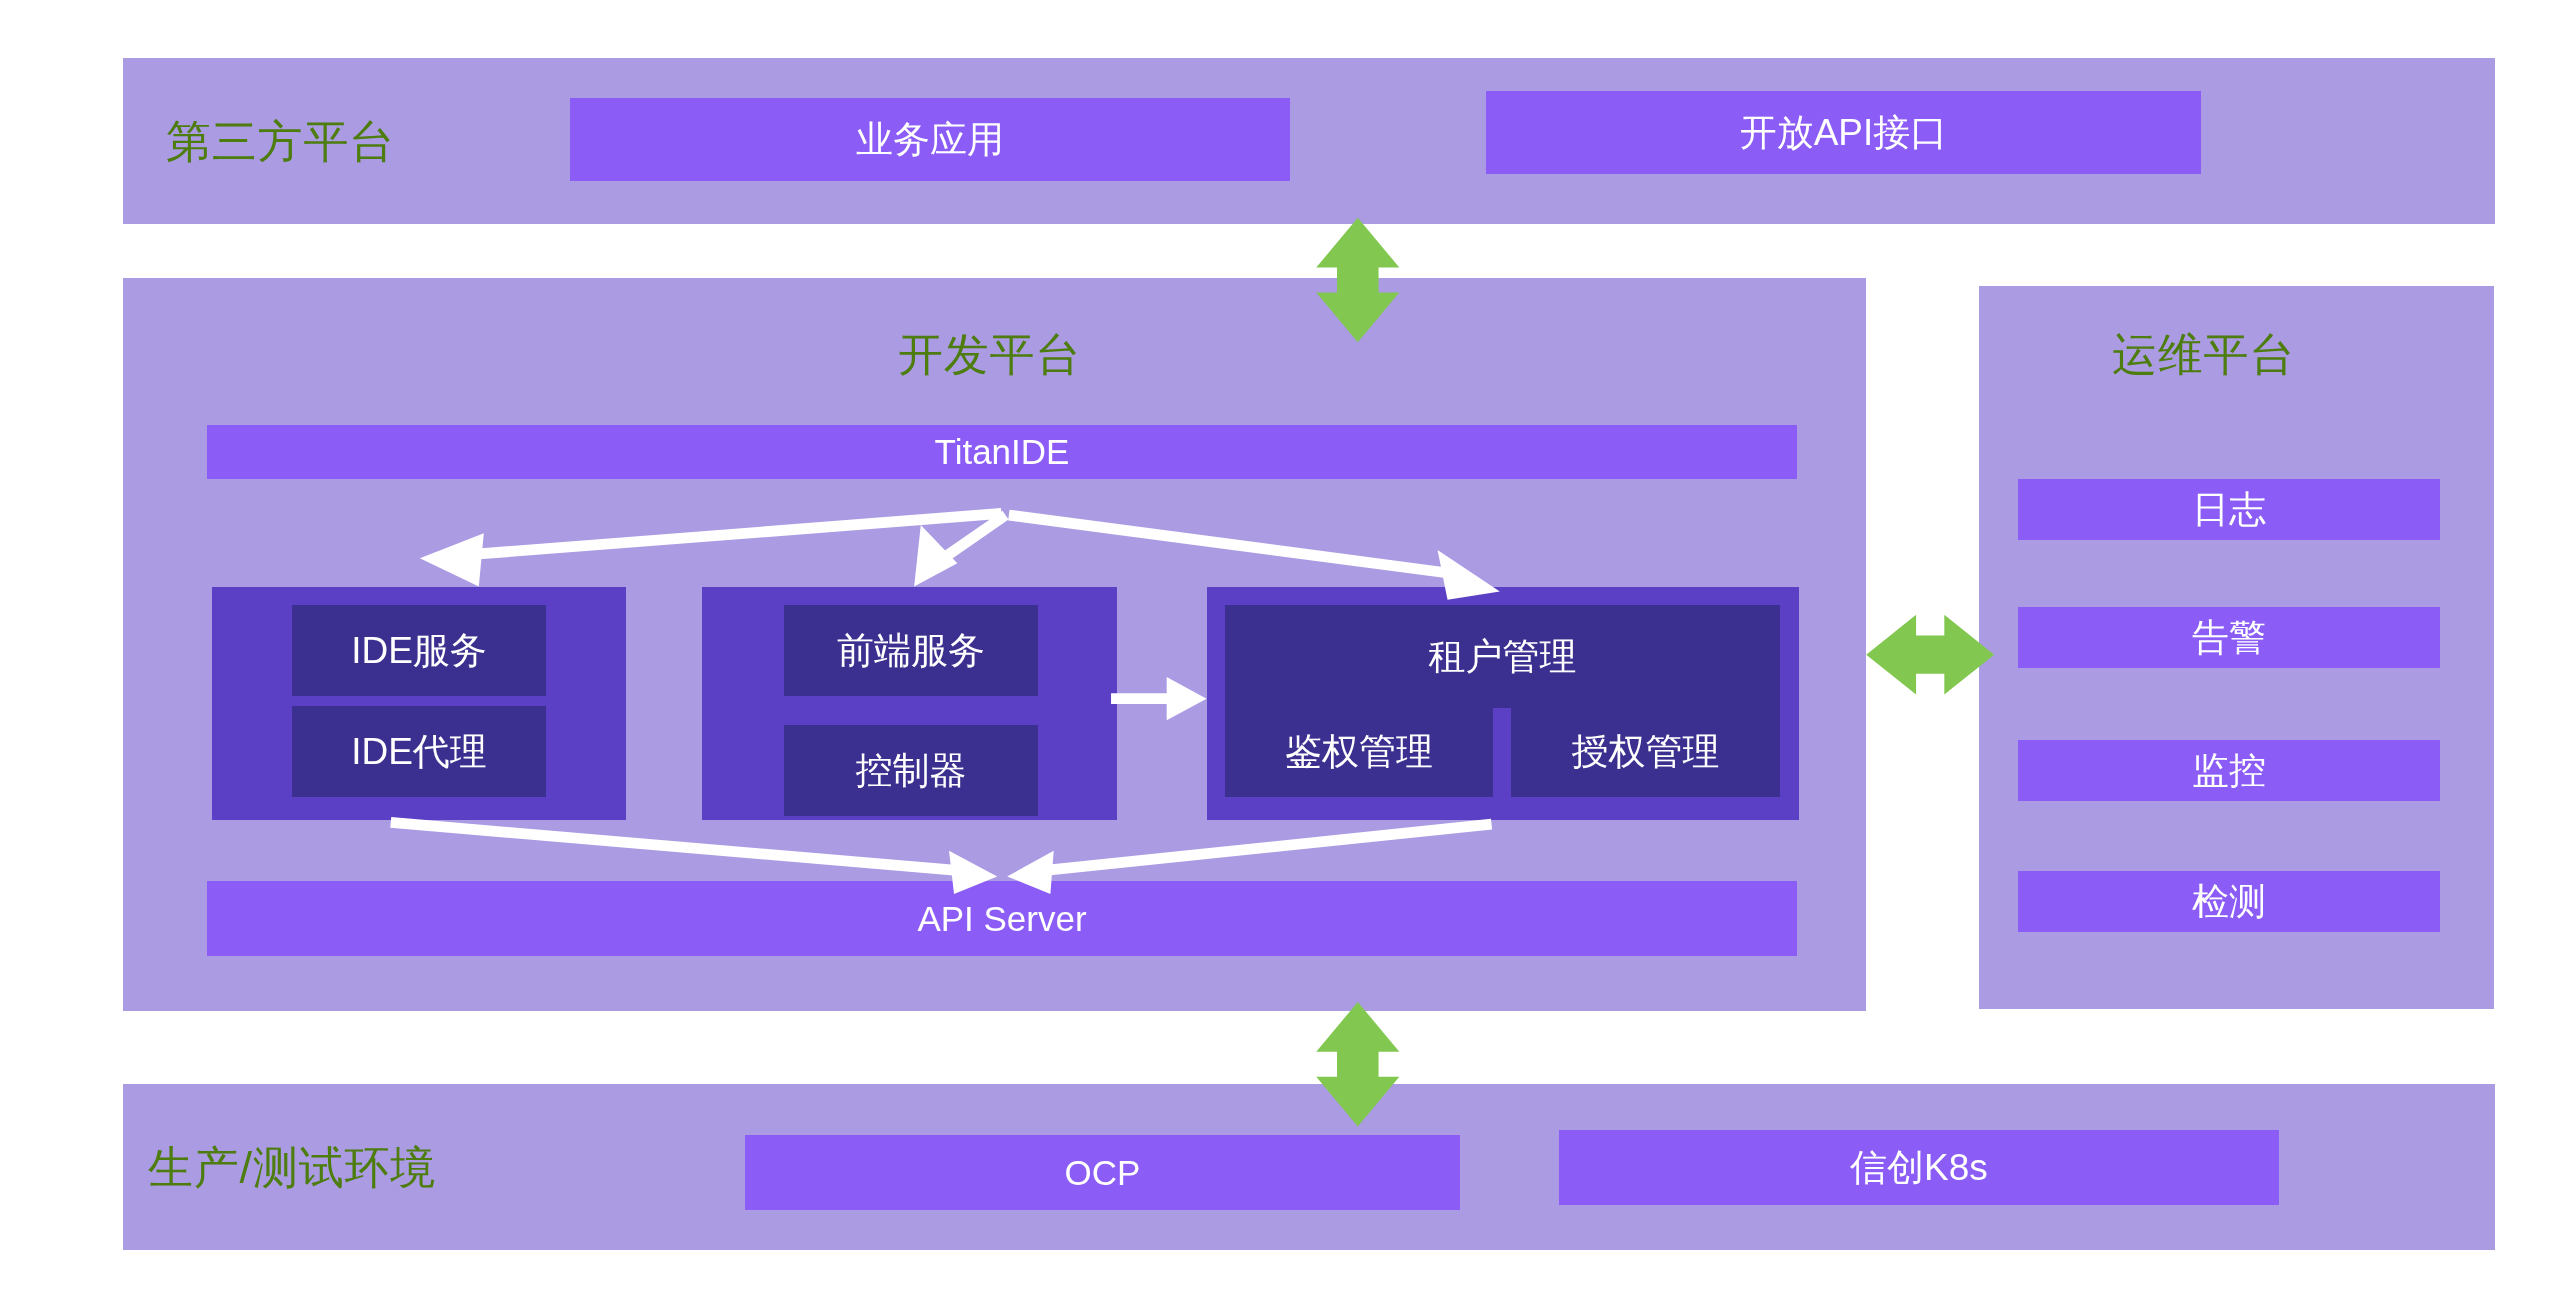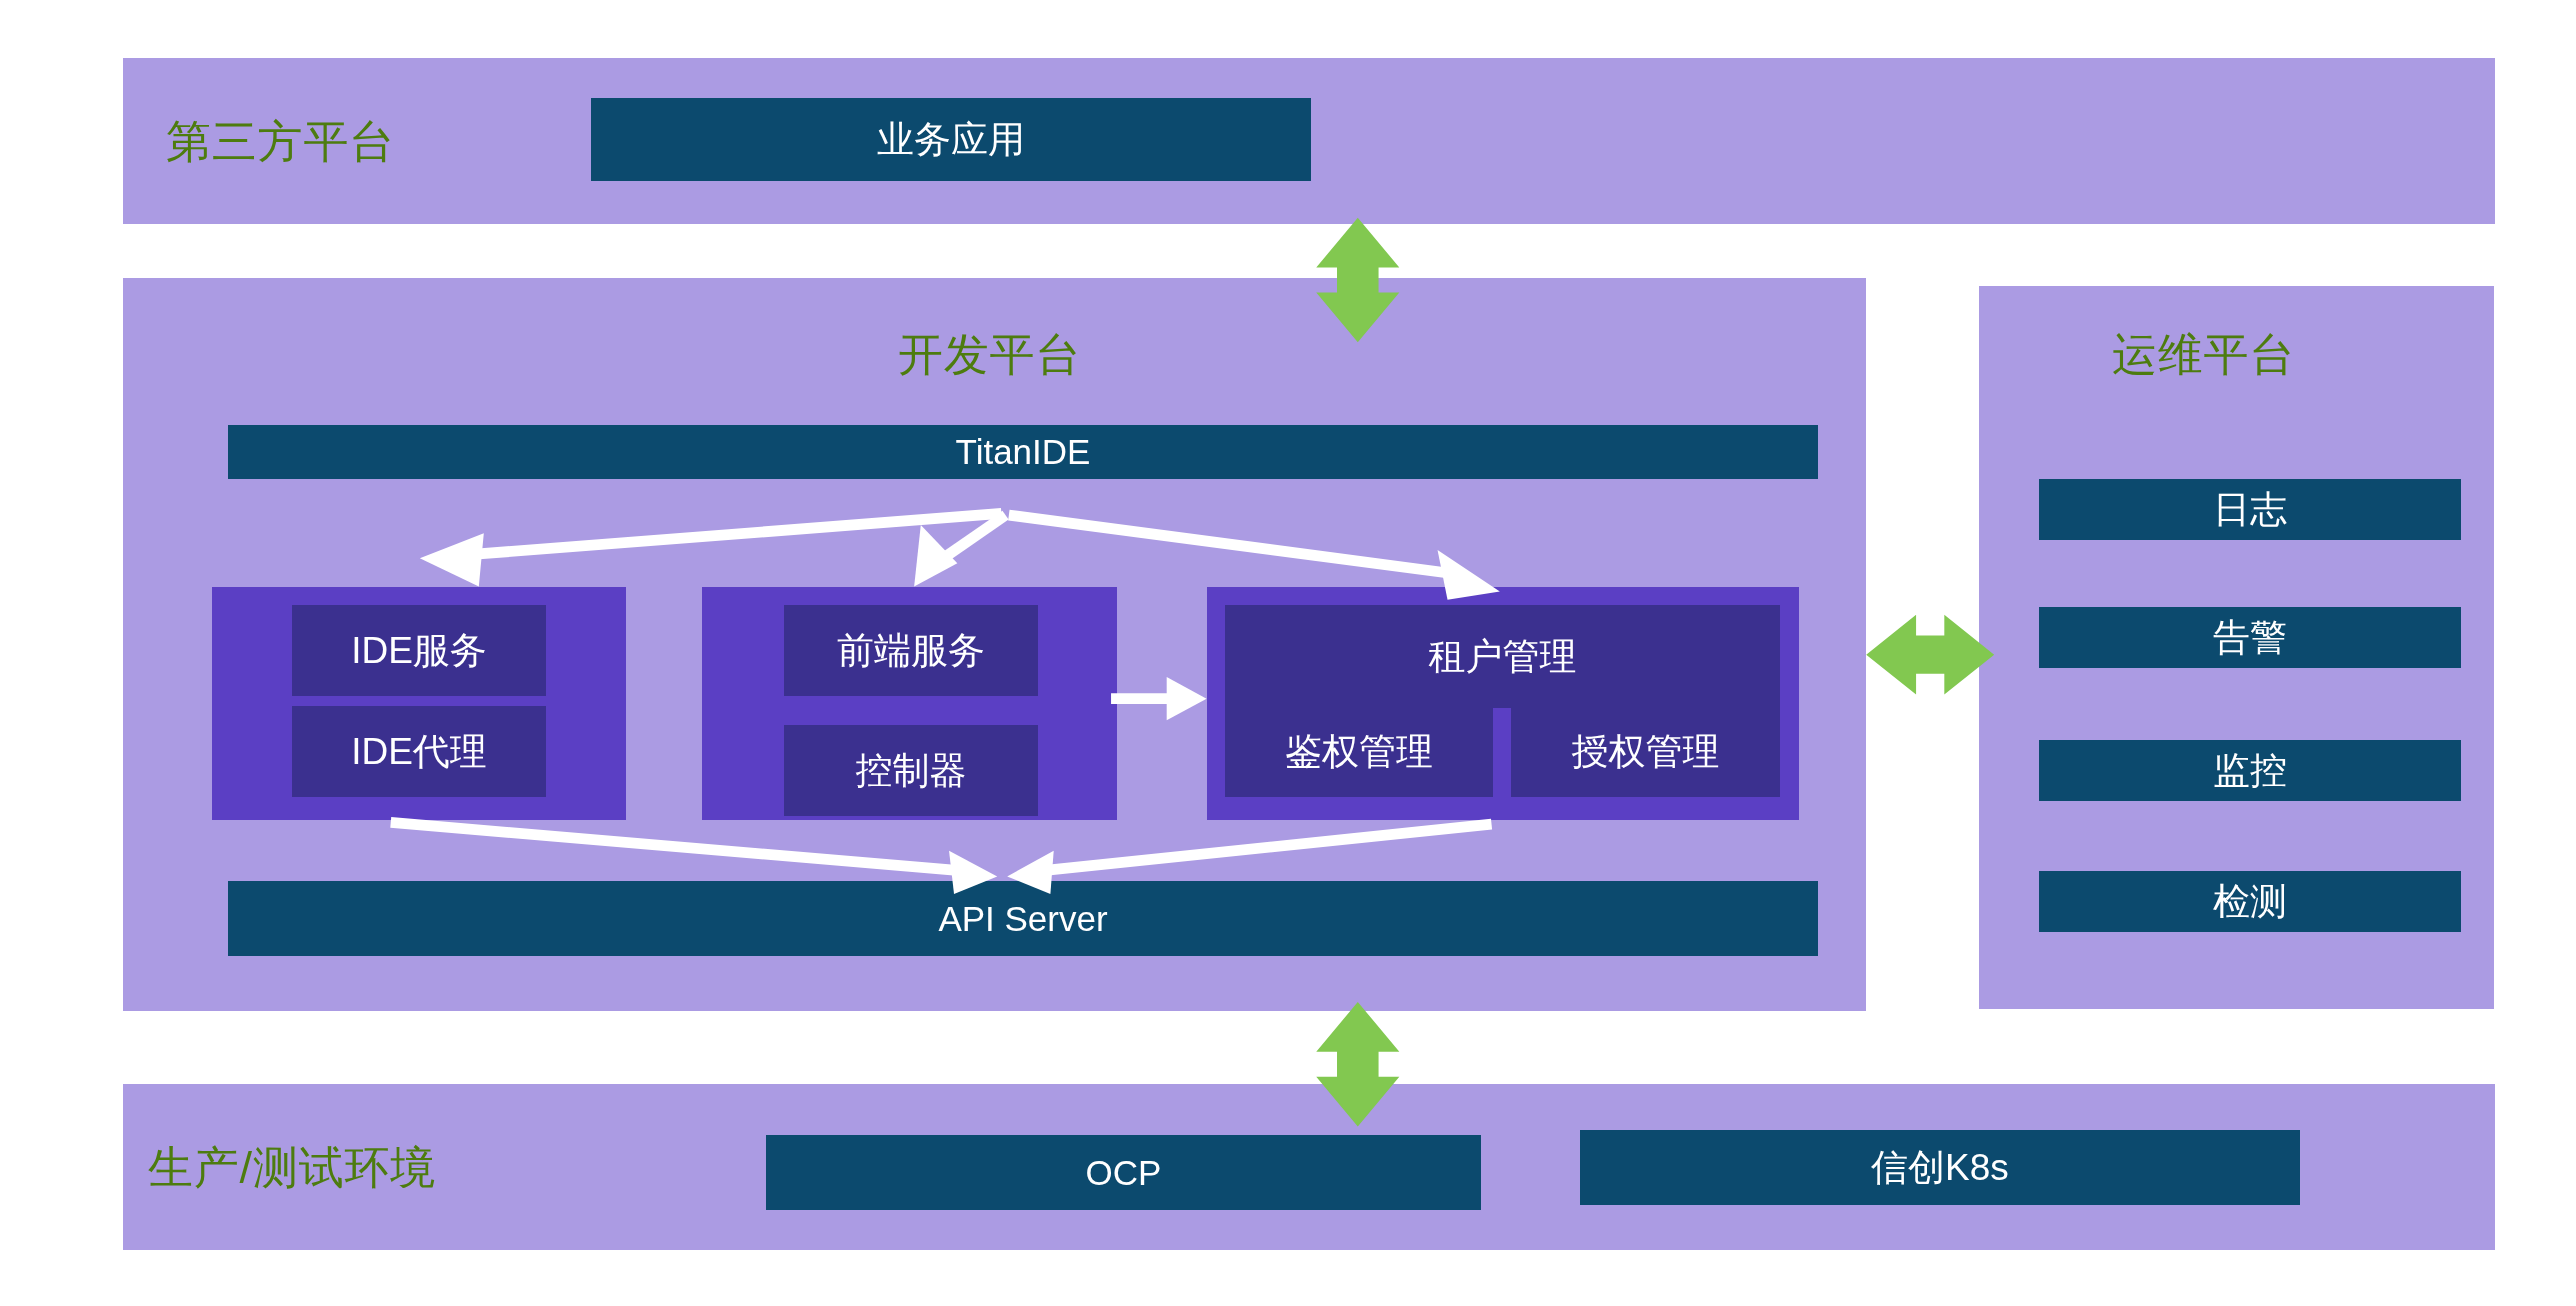--- a/index.html
+++ b/index.html
@@ -30,29 +30,28 @@
   .panel-title {
     position: absolute;
     color: #4d7c0f;
     font-size: 45px;
     line-height: 1;
     white-space: nowrap;
     letter-spacing: 0.8px;
   }
   .box {
     position: absolute;
-    background: #0c4a6e;
+    background: #8b5cf6;
     color: #ffffff;
     display: flex;
     align-items: center;
     justify-content: center;
     font-size: 37px;
     box-sizing: border-box;
     white-space: nowrap;
-    margin-left: 21px;
   }
   .box-dark {
     position: absolute;
     background: #3B308F;
     color: #ffffff;
     display: flex;
     align-items: center;
     justify-content: center;
     font-size: 37px;
     box-sizing: border-box;
@@ -80,20 +79,21 @@
 <body>
 
 <div id="canvas">
 
   <div class="panel" style="left:123px; top:58px; width:2372px; height:166px;">
   </div>
   <div class="panel-title" style="left:166px; top:119px;">第三方平台</div>
 
   <div class="box" style="left:570px; top:98px; width:720px; height:83px;">业务应用</div>
 
+  <div class="box" style="left:1486px; top:91px; width:715px; height:83px;">开放API接口</div>
 
   <div class="panel" style="left:123px; top:278px; width:1743px; height:733px;">
   </div>
   <div class="panel-title" style="left:898px; top:332px;">开发平台</div>
 
   <div class="box" style="left:207px; top:425px; width:1590px; height:54px; font-size:35px;">TitanIDE</div>
 
   <div class="group" style="left:212px; top:587px; width:414px; height:233px;"></div>
   <div class="box-dark" style="left:292px; top:706px; width:254px; height:91px;">IDE代理</div>
   <div class="box-dark" style="left:292px; top:605px; width:254px; height:91px;">IDE服务</div>

